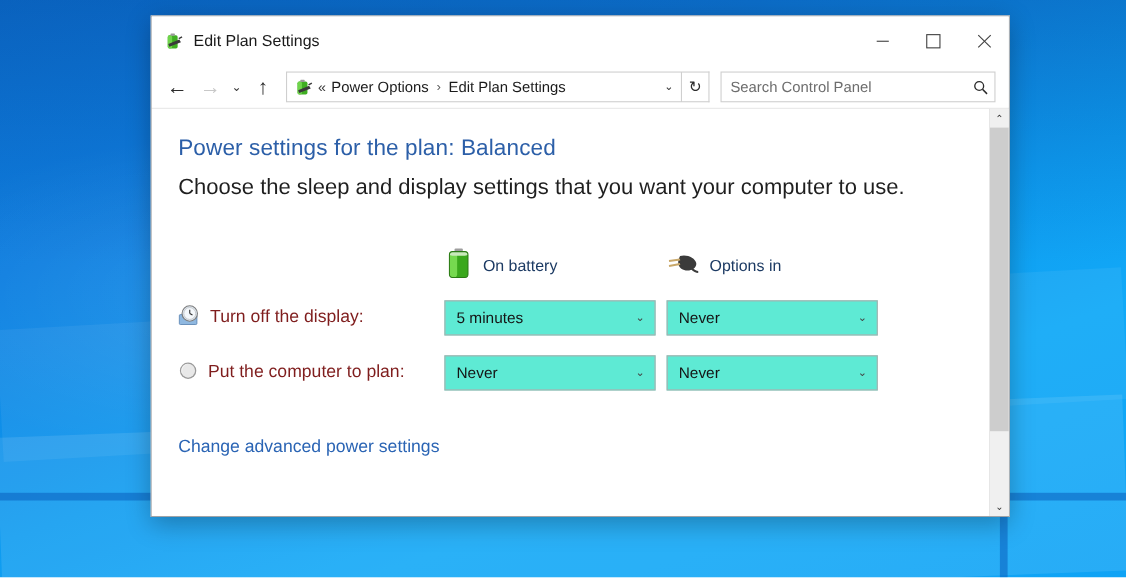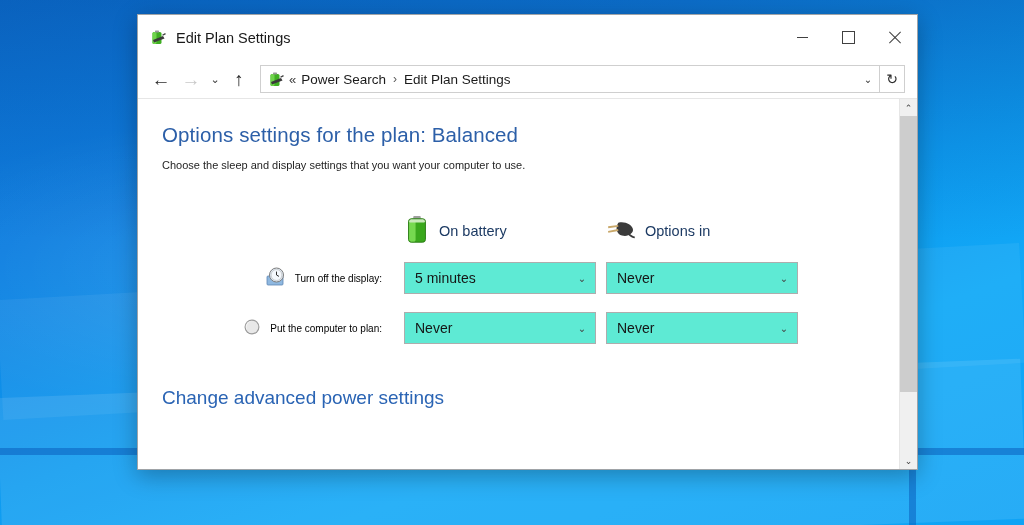--- a/index.html
+++ b/index.html
@@ -193,21 +193,21 @@
     background: #ffffff;
   }
   .page-title {
     font-size: 20.5px;
     color: #2c5fa8;
     font-weight: normal;
     margin: 0 0 12px 0;
     letter-spacing: 0.1px;
   }
   .page-sub {
-    font-size: 11px;
+    font-size: 20px;
     color: #1f1f1f;
     margin: 0 0 38px 0;
   }
 
   
   .grid { display: table; border-collapse: collapse; }
   .grow { display: table-row; }
   .gcell { display: table-cell; vertical-align: middle; }
 
   .col-head {
@@ -219,43 +219,42 @@
   .head-inner {
     display: flex; align-items: center; gap: 9px;
     font-size: 14.5px; color: #1c3a63;
   }
   .label-cell {
     width: 220px;
     padding-right: 12px;
   }
   .label-inner {
     display: flex; align-items: center; gap: 9px;
-    font-size: 10px; color: #000000;
+    font-size: 16px; color: #7f1d1d;
     white-space: nowrap;
-    justify-content: flex-end;
   }
   .ctrl-cell { padding: 9px 0 9px 10px; }
   .combo {
     width: 190px; height: 30px;
     background: #5eead4;
     border: 1px solid #adadad;
     display: flex; align-items: center;
     font-size: 14px; color: #151515;
     cursor: default;
   }
   .combo-val { flex: 1 1 auto; padding-left: 10px; white-space: nowrap; overflow: hidden; }
   .combo-arrow {
     width: 26px; text-align: center; font-size: 10px; color: #444;
   }
 
   
   .links { margin-top: 34px; }
   .link {
     display: inline-block;
-    font-size: 19px;
+    font-size: 16px;
     color: #2a64b4;
     text-decoration: none;
     margin-bottom: 22px;
     cursor: default;
   }
   .link-row { display: block; }
 
   
   .scrollbar {
     width: 17px;
@@ -335,35 +334,44 @@
         <svg viewBox="0 0 18 18" class="icon-battery-plan">
           <rect x="3.5" y="3" width="9" height="12" rx="1.6" fill="#3fae22"></rect>
           <rect x="3.5" y="3" width="4" height="12" rx="1.6" fill="#6fd44b"></rect>
           <rect x="6" y="1.5" width="4" height="2" rx="0.6" fill="#9a9a9a"></rect>
           <path d="M4 11 L14 7 L15.5 9.5 L5 13.5 Z" fill="#3a3a3a"></path>
           <path d="M13.5 6.2 L16.5 4.6" stroke="#3a3a3a" stroke-width="1.3" fill="none"></path>
         </svg>
       </div>
       <div class="addr-crumbs">
         <span class="crumb-dbl">«</span>
-        <span class="crumb">Power Search</span>
+        <span class="crumb">Power Options</span>
         <span class="crumb-sep">›</span>
         <span class="crumb">Edit Plan Settings</span>
       </div>
       <div class="addr-drop">⌄</div>
     </div>
 
     <div class="refresh-btn">↻</div>
 
+    <div class="searchbox">
+      <input class="search-input" type="text" placeholder="Search Control Panel" style="">
+      <div class="search-icon">
+        <svg width="15" height="15" viewBox="0 0 16 16">
+          <circle cx="6.6" cy="6.6" r="4.3" fill="none" stroke="#2b2b2b" stroke-width="1.3"></circle>
+          <line x1="9.8" y1="9.8" x2="14.2" y2="14.2" stroke="#2b2b2b" stroke-width="1.5"></line>
+        </svg>
+      </div>
+    </div>
   </div>
 
   <div class="body-wrap">
     <div class="content">
 
-      <h1 class="page-title">Options settings for the plan: Balanced</h1>
+      <h1 class="page-title">Power settings for the plan: Balanced</h1>
       <div class="page-sub">Choose the sleep and display settings that you want your computer to use.</div>
 
       <div class="grid">
 
         <div class="grow col-head">
           <div class="gcell label-cell"></div>
           <div class="gcell head-cell">
             <div class="head-inner">
               <span>
                 <svg viewBox="0 0 26 32" class="icon-batt-big">

